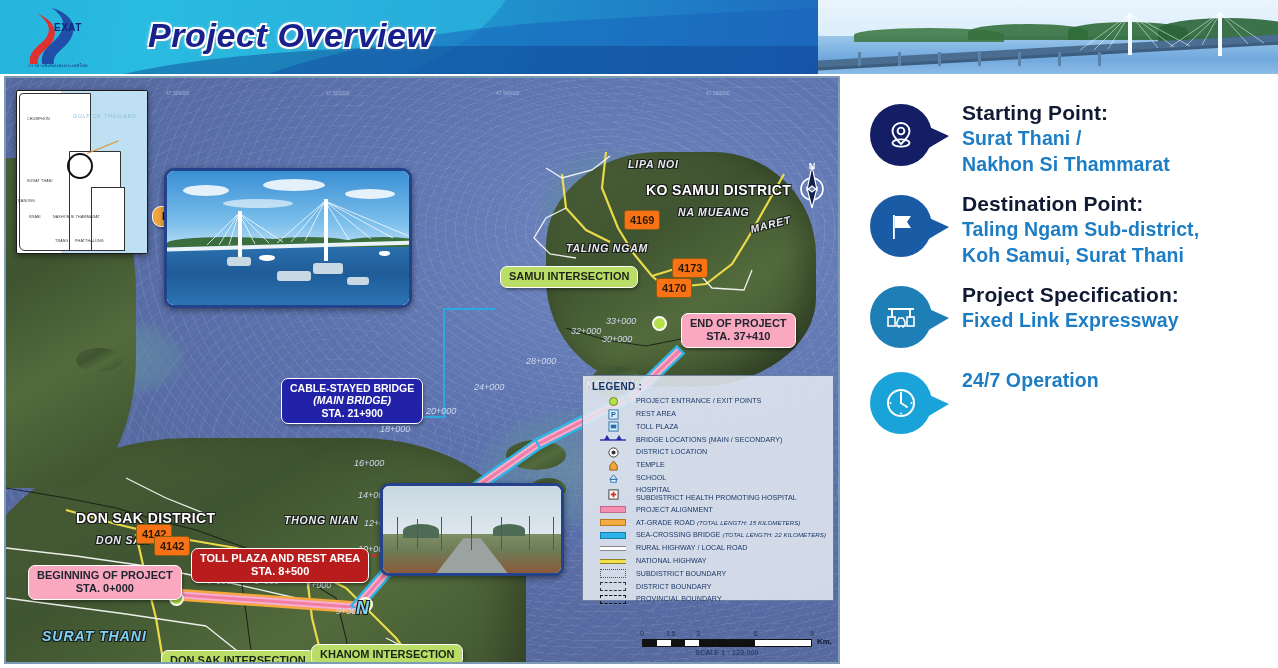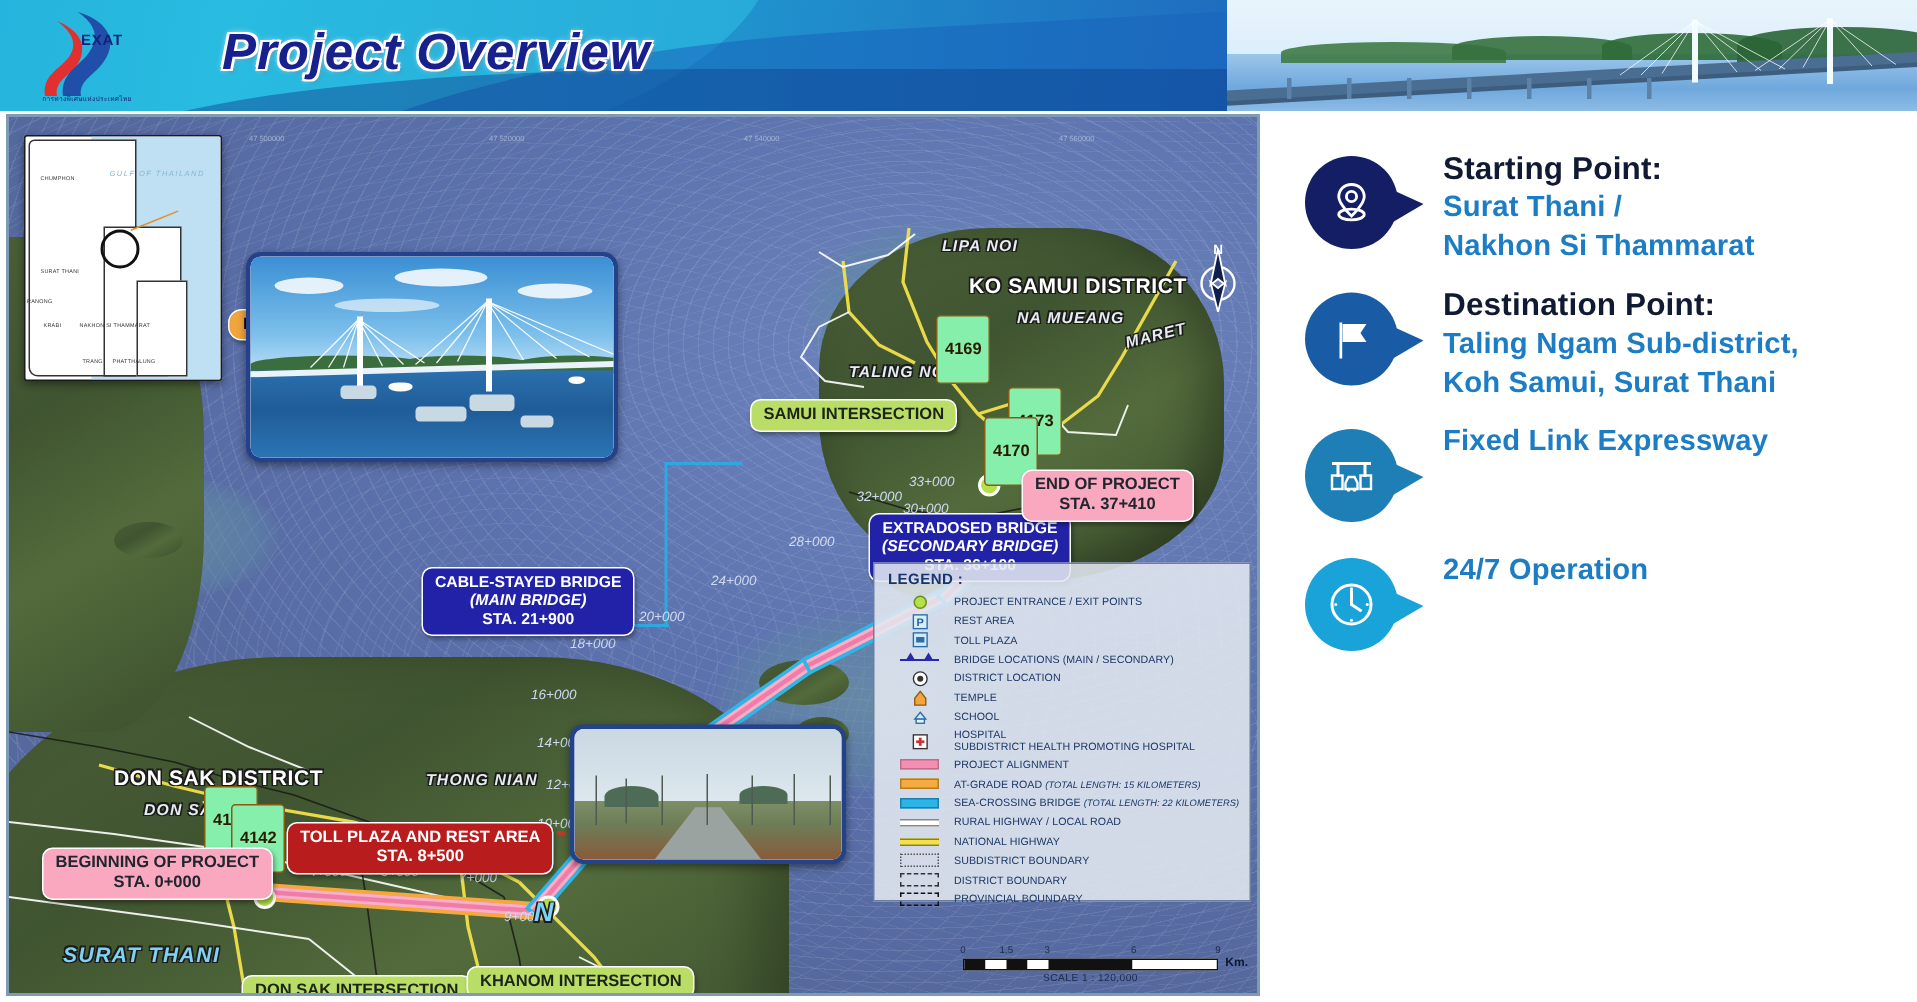--- a/index.html
+++ b/index.html
@@ -145,23 +145,23 @@
   .mlab {
     position:absolute; white-space:nowrap; font-weight:bold;
     text-shadow:-1px -1px 0 #1b1b1b,1px -1px 0 #1b1b1b,-1px 1px 0 #1b1b1b,1px 1px 0 #1b1b1b;
   }
   .mlab.district { color:#ffffff; font-size:14px; letter-spacing:.4px; }
   .mlab.sub { color:#e6ecef; font-size:10.5px; font-style:italic; letter-spacing:.8px; }
   .mlab.prov { color:#7fd2f2; font-size:14px; font-style:italic; letter-spacing:1px; }
   .mlab.water { color:#cfd9ee; font-size:9px; font-style:italic; text-shadow:none; font-weight:normal;}
 
   .route {
-    position:absolute; background:#86efac; color:#2a1a00;
+    position:absolute; background:#f97316; color:#2a1a00;
     font-size:11px; font-weight:bold; border:1.4px solid #8a5c12;
-    border-radius:3px; padding:16px 5px; white-space:nowrap;
+    border-radius:3px; padding:3px 5px; white-space:nowrap;
   }
 
   
   .cbox {
     position:absolute; border-radius:7px; padding:3px 8px 4px;
     font-weight:bold; text-align:center; white-space:nowrap; line-height:1.18;
     box-shadow:1px 2px 3px rgba(0,0,0,.35);
   }
   .cbox.pink { background:#f9a8c0; border:1.6px solid #ffffff; color:#20252e; font-size:11px; }
   .cbox.blue { background:#b91c1c; border:1.6px solid #ffffff; color:#ffffff; font-size:11px; }
@@ -427,25 +427,20 @@
     <div class="cbox orange" style="left:146px;top:128px">
       <div>PROJECT LOCATION</div>
     </div>
 
     <div class="cbox navy" style="left:275px;top:300px">
       <div>CABLE-STAYED BRIDGE</div>
       <i>(MAIN BRIDGE)</i>
       <div>STA. 21+900</div>
     </div>
 
-    <div class="cbox navy" style="left:573px;top:264px">
-      <div>EXTRADOSED BRIDGE</div>
-      <i>(SECONDARY BRIDGE)</i>
-      <div>STA. 36+100</div>
-    </div>
 
     <div class="cbox pink" style="left:22px;top:487px">
       <div>BEGINNING OF PROJECT</div>
       <div>STA. 0+000</div>
     </div>
 
     <div class="cbox pink" style="left:675px;top:235px">
       <div>END OF PROJECT</div>
       <div>STA. 37+410</div>
     </div>
@@ -734,20 +729,21 @@
           <rect x="5" y="8" width="26" height="2" fill="#fff"></rect>
           <rect x="8" y="10" width="2" height="8" fill="#fff"></rect>
           <rect x="26" y="10" width="2" height="8" fill="#fff"></rect>
           <rect x="5" y="17" width="7" height="9" fill="none" stroke="#fff" stroke-width="1.6"></rect>
           <rect x="24" y="17" width="7" height="9" fill="none" stroke="#fff" stroke-width="1.6"></rect>
           <path d="M14 22 L16 18 L20 18 L22 22 L22 26 L14 26 Z" fill="none" stroke="#fff" stroke-width="1.6"></path>
           <circle cx="16" cy="26.5" r="1.3" fill="#fff"></circle>
             <circle cx="20" cy="26.5" r="1.3" fill="#fff"></circle>
         </svg>
       </div>
+      <div class="info-title">Project Specification:</div>
       <div class="info-val">Fixed Link Expressway</div>
     </div>
 
     <div class="info-item">
       <div class="bubble" style="background:#19a3d8;color:#19a3d8">
         <svg width="36" height="36" viewBox="0 0 36 36">
           <circle cx="18" cy="18" r="13" fill="none" stroke="#fff" stroke-width="2"></circle>
           <line x1="18" y1="18" x2="18" y2="9" stroke="#fff" stroke-width="2" stroke-linecap="round"></line>
           <line x1="18" y1="18" x2="24" y2="22" stroke="#fff" stroke-width="2" stroke-linecap="round"></line>
           <circle cx="18" cy="7.5" r="1" fill="#fff"></circle>

